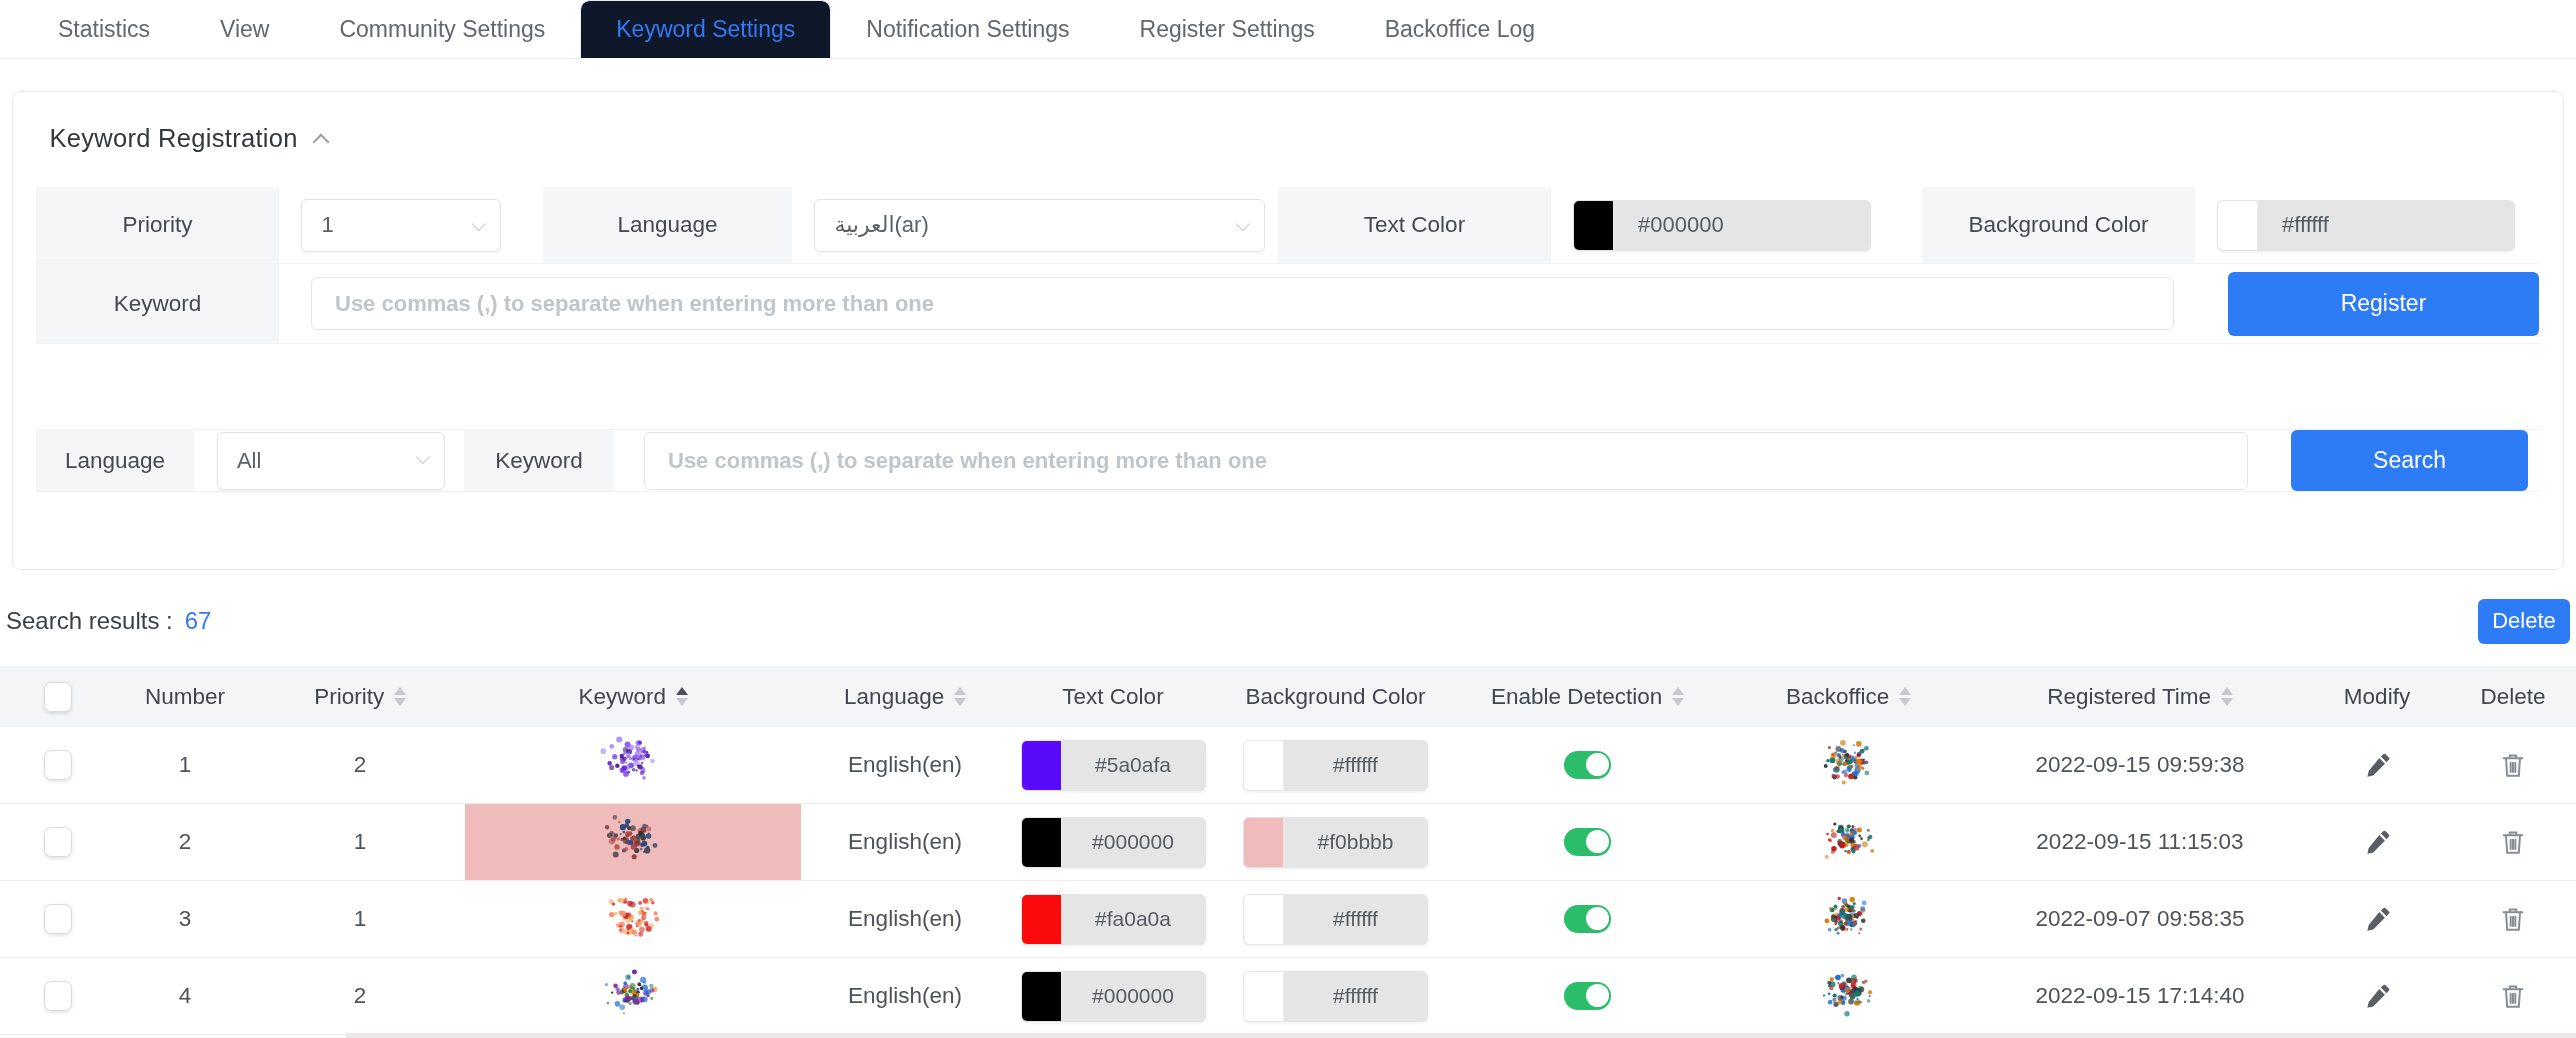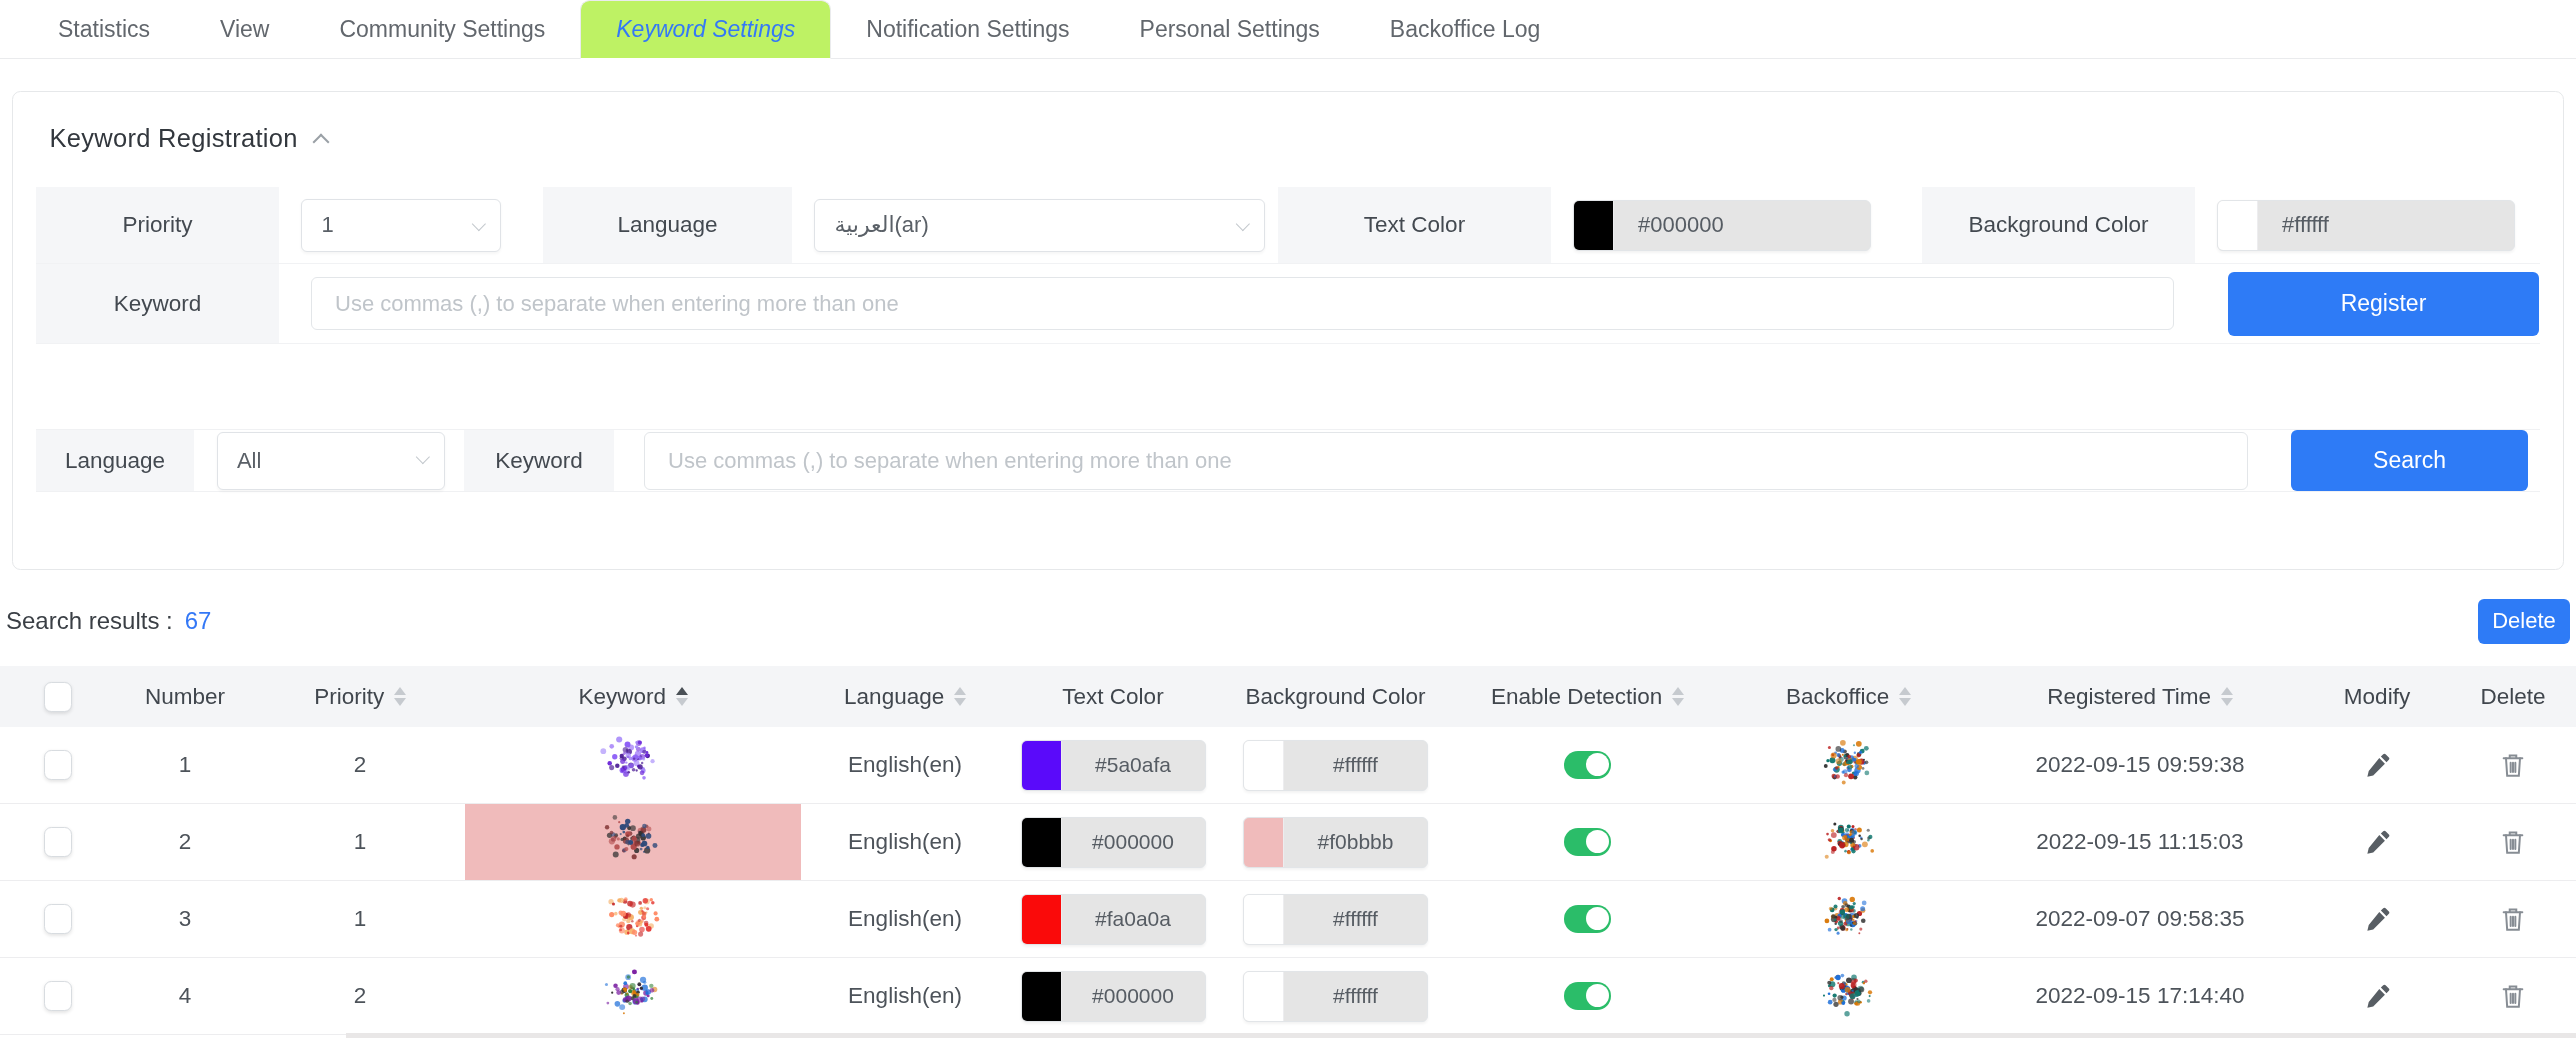--- a/index.html
+++ b/index.html
@@ -4,22 +4,22 @@
 <style>
   * { box-sizing: border-box; margin: 0; padding: 0; }
   html,body { width:2576px; height:1038px; overflow:hidden; background:#fff;
     font-family:"Liberation Sans","DejaVu Sans",sans-serif; color:#474d54; }
 
   
   .tabbar { display:flex; align-items:stretch; height:59px; border-bottom:1.2px solid #eaebed;
     padding-left:23px; background:#fff; }
   .tab { display:flex; align-items:center; padding:0 35px; font-size:23px; color:#62676d;
     cursor:pointer; white-space:nowrap; }
-  .tab.active { color:#3478f6; background:#bef264; border:1.2px solid #eaebed; border-bottom:1.2px solid #fff;
-    border-radius:9.7px 9.7px 0 0; margin-bottom:-1.2px;font-style:italic; }
+  .tab.active { color:#3478f6; background:#0f172a; border:1.2px solid #eaebed; border-bottom:1.2px solid #fff;
+    border-radius:9.7px 9.7px 0 0; margin-bottom:-1.2px; }
 
   
   .card { margin:32px 12px 0 12px; border:1.2px solid #e6e8ea; border-radius:8.5px;
     padding:32px 23px 77px 23px; background:#fff; }
   .card-title-row { display:flex; align-items:center; gap:17px; padding-left:13.4px; margin-bottom:34px; }
   .card-title { font-size:25.5px; color:#32373d; letter-spacing:0.3px; }
   .chev-up { width:12px; height:12px; border-right:2.4px solid #9aa0a6; border-bottom:2.4px solid #9aa0a6;
     transform:rotate(-135deg); margin-top:7.3px; cursor:pointer; }
 
   
@@ -37,21 +37,21 @@
     border-right:1.8px solid #c3c8cd; border-bottom:1.8px solid #c3c8cd; transform:rotate(45deg); }
 
   .colorbox { display:flex; align-items:stretch; border:1.2px solid #e2e5e8; border-radius:6px;
     overflow:hidden; height:51px; background:#e5e5e5; box-shadow:0 1.2px 3px rgba(0,0,0,.05); cursor:pointer; }
   .colorbox .swatch { width:40px; border-right:1.2px solid #ededef; }
   .colorbox .hex { display:flex; align-items:center; padding:0 24px; font-size:22px; color:#565c63; }
   .colorbox.reg { width:298px; }
 
   .textinput { height:53px; border:1.2px solid #e3e6e9; border-radius:6px; background:#fff;
     font-size:22px; color:#474d54; padding:0 23px; width:100%;
-    font-family:"Liberation Sans","DejaVu Sans",sans-serif; }
+    font-family:"Liberation Sans","DejaVu Sans",sans-serif;font-weight:bold; }
   .textinput::placeholder { color:#c0c5ca; }
 
   .btn { border:none; border-radius:6px; background:#2e7bf6; color:#fff; font-size:23px;
     cursor:pointer; font-family:"Liberation Sans","DejaVu Sans",sans-serif; }
   .btn-register { width:311px; height:64px; margin-left:32px; }
 
   
   .search-row { display:grid; grid-template-columns:158px 250px 170px 1633px 1fr; align-items:center;
     height:63px; margin-top:85px; border-top:1.2px solid #f0f1f3; border-bottom:1.2px solid #f0f1f3; }
   .search-row .selectbox { width:228px; height:58px; margin-left:22.5px; }
@@ -96,21 +96,21 @@
 </style>
 </head>
 <body>
 
 <div class="tabbar">
     <div class="tab">Statistics</div>
     <div class="tab">View</div>
     <div class="tab">Community Settings</div>
     <div class="tab active">Keyword Settings</div>
     <div class="tab">Notification Settings</div>
-    <div class="tab">Personal Settings</div>
+    <div class="tab">Register Settings</div>
     <div class="tab">Backoffice Log</div>
   </div>
 
 <div class="card">
   <div class="card-title-row">
     <span class="card-title">Keyword Registration</span>
     <span class="chev-up"></span>
   </div>
 
   <div class="reg-row reg-row1">

